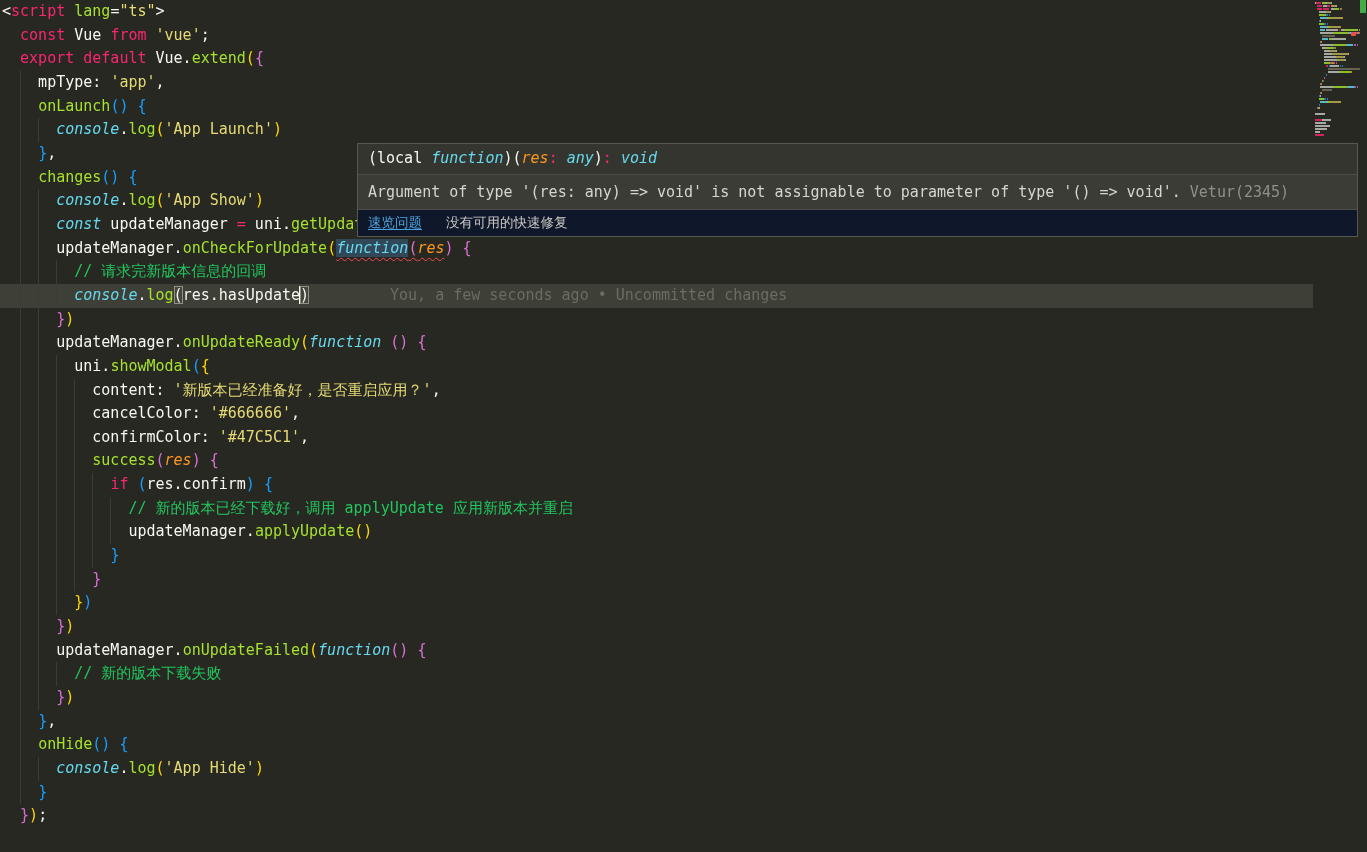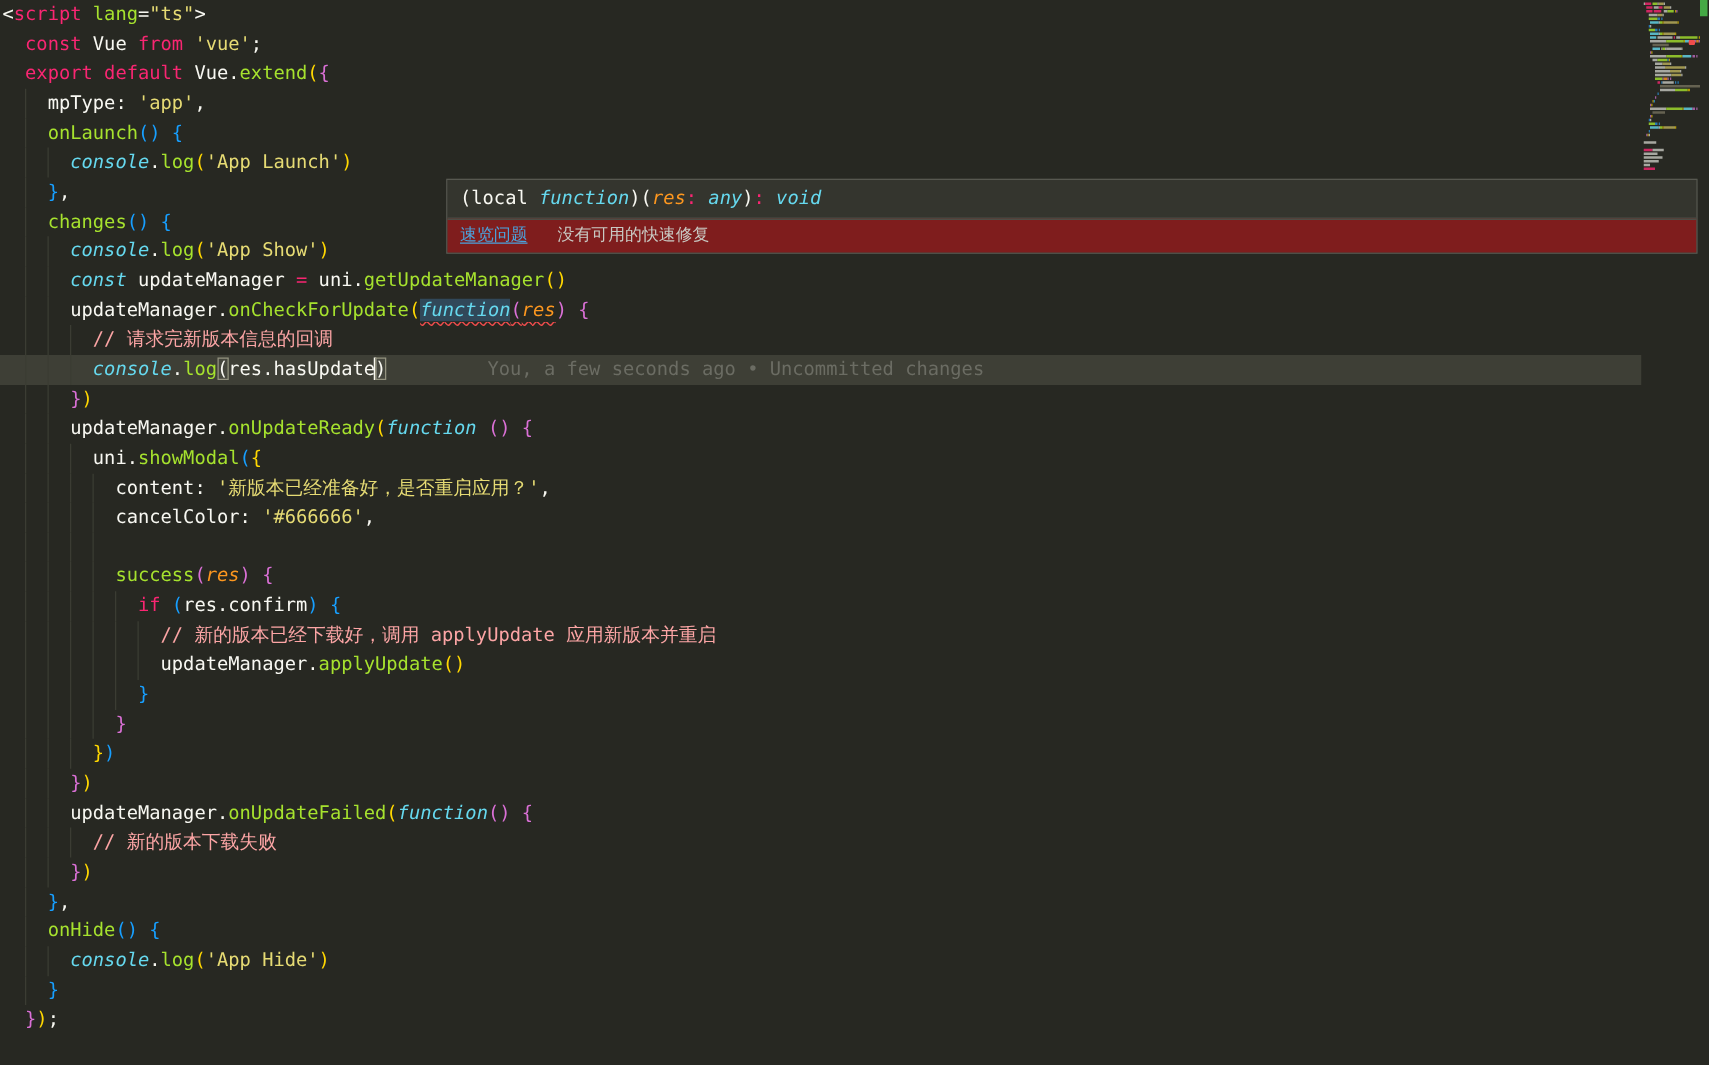--- a/index.html
+++ b/index.html
@@ -14,21 +14,21 @@
     position:relative;height:23.667px;line-height:23.667px;
     font-size:15px;white-space:pre;color:#f8f8f2;
   }
   .line.current{background:#3e3f36;width:1313px;}
   .lt{position:relative;z-index:1;padding-left:2px;display:inline-block;}
   .guide{position:absolute;top:0;bottom:0;width:1px;background:#3b3c33;z-index:0;}
   
   .w{color:#f8f8f2}
   .k{color:#f92672}
   .s{color:#e6db74}
-  .c{color:#fca5a5}
+  .c{color:#22c55e}
   .g{color:#a6e22e}
   .ci{color:#66d9ef;font-style:italic}
   .o{color:#fd971f;font-style:italic}
   .b1{color:#ffd700}
   .b2{color:#da70d6}
   .b3{color:#179fff}
   .sq{text-decoration-line:underline;text-decoration-style:wavy;text-decoration-color:#f14c4c;text-decoration-thickness:1px;text-underline-offset:4px;}
   .hl{background:rgba(58,98,134,.55);}
   .box{outline:1px solid #93927f;outline-offset:-1px;background:rgba(255,255,255,.04);}
   .cursor{display:inline-block;width:2px;height:18px;background:#f8f8f0;vertical-align:-4px;margin:0 -1px;}
@@ -36,21 +36,21 @@
   
   .tooltip{
     position:absolute;left:357px;top:143px;width:1001px;box-sizing:border-box;
     background:#3b3c36;border:1px solid #575850;z-index:10;
   }
   .tt-sig{height:30px;line-height:29px;background:#34352e;border-bottom:1px solid #4c4d46;
     padding:0 10px;font-size:15px;white-space:pre;}
   .tt-msg{height:34px;line-height:34px;background:#3b3c36;padding:0 10px;font-size:15px;
     color:#d6d6d0;white-space:pre;}
   .tt-src{color:#8f9089;}
-  .tt-status{height:26px;line-height:25px;background:#7f1d1d;border-top:1px solid #4c4d46;
+  .tt-status{height:26px;line-height:25px;background:#0f172a;border-top:1px solid #4c4d46;
     padding:0 10px;font-family:"DejaVu Sans","Liberation Sans",sans-serif;font-size:13.5px;}
   .tt-link{color:#4ba3dd;text-decoration:underline;text-underline-offset:2px;cursor:pointer;}
   .tt-gray{color:#c9c9c3;margin-left:24px;}
   
   .minimap{position:absolute;left:1313px;top:0;width:54px;height:852px;}
   .mm-row{position:absolute;height:2px;}
   .mm-row b{position:absolute;top:0;height:2px;opacity:.8;}
   .ruler-green{position:absolute;left:47px;top:0;width:6px;height:13px;background:#45a945;}
   .mm-err{position:absolute;left:38px;top:32px;width:5px;height:4px;background:#f14c4c;border-radius:1px;}
 </style>
@@ -70,21 +70,21 @@
       <div class="line"><i class="guide" style="left: 20.06px;"></i><i class="guide" style="left: 38.12px;"></i><span class="lt"><span class="w">      </span><span class="ci">console</span><span class="w">.</span><span class="g">log</span><span class="b1">(</span><span class="s">'App Show'</span><span class="b1">)</span></span></div>
       <div class="line"><i class="guide" style="left: 20.06px;"></i><i class="guide" style="left: 38.12px;"></i><span class="lt"><span class="w">      </span><span class="ci">const</span><span class="w"> updateManager </span><span class="k">=</span><span class="w"> uni.</span><span class="g">getUpdateManager</span><span class="b1">()</span></span></div>
       <div class="line"><i class="guide" style="left: 20.06px;"></i><i class="guide" style="left: 38.12px;"></i><span class="lt"><span class="w">      updateManager.</span><span class="g">onCheckForUpdate</span><span class="b1">(</span><span class="ci sq hl">function</span><span class="b2 sq">(</span><span class="o sq">res</span><span class="b2">)</span><span class="w"> </span><span class="b2">{</span></span></div>
       <div class="line"><i class="guide" style="left: 20.06px;"></i><i class="guide" style="left: 38.12px;"></i><i class="guide" style="left: 56.18px;"></i><span class="lt"><span class="c">        // 请求完新版本信息的回调</span></span></div>
       <div class="line current"><i class="guide" style="left: 20.06px;"></i><i class="guide" style="left: 38.12px;"></i><i class="guide" style="left: 56.18px;"></i><span class="lt"><span class="w">        </span><span class="ci">console</span><span class="w">.</span><span class="g">log</span><span class="w box">(</span><span class="w">res.hasUpdate</span><b class="cursor"></b><span class="w box">)</span></span><span class="gitlens">You, a few seconds ago • Uncommitted changes</span></div>
       <div class="line"><i class="guide" style="left: 20.06px;"></i><i class="guide" style="left: 38.12px;"></i><span class="lt"><span class="w">      </span><span class="b2">}</span><span class="b1">)</span></span></div>
       <div class="line"><i class="guide" style="left: 20.06px;"></i><i class="guide" style="left: 38.12px;"></i><span class="lt"><span class="w">      updateManager.</span><span class="g">onUpdateReady</span><span class="b1">(</span><span class="ci">function</span><span class="w"> </span><span class="b2">()</span><span class="w"> </span><span class="b2">{</span></span></div>
       <div class="line"><i class="guide" style="left: 20.06px;"></i><i class="guide" style="left: 38.12px;"></i><i class="guide" style="left: 56.18px;"></i><span class="lt"><span class="w">        uni.</span><span class="g">showModal</span><span class="b3">(</span><span class="b1">{</span></span></div>
       <div class="line"><i class="guide" style="left: 20.06px;"></i><i class="guide" style="left: 38.12px;"></i><i class="guide" style="left: 56.18px;"></i><i class="guide" style="left: 74.24px;"></i><span class="lt"><span class="w">          content: </span><span class="s">'新版本已经准备好，是否重启应用？'</span><span class="w">,</span></span></div>
       <div class="line"><i class="guide" style="left: 20.06px;"></i><i class="guide" style="left: 38.12px;"></i><i class="guide" style="left: 56.18px;"></i><i class="guide" style="left: 74.24px;"></i><span class="lt"><span class="w">          cancelColor: </span><span class="s">'#666666'</span><span class="w">,</span></span></div>
-      <div class="line"><i class="guide" style="left: 20.06px;"></i><i class="guide" style="left: 38.12px;"></i><i class="guide" style="left: 56.18px;"></i><i class="guide" style="left: 74.24px;"></i></div>
+      <div class="line"><i class="guide" style="left: 20.06px;"></i><i class="guide" style="left: 38.12px;"></i><i class="guide" style="left: 56.18px;"></i><i class="guide" style="left: 74.24px;"></i><span class="lt"><span class="w">          confirmColor: </span><span class="s">'#47C5C1'</span><span class="w">,</span></span></div>
       <div class="line"><i class="guide" style="left: 20.06px;"></i><i class="guide" style="left: 38.12px;"></i><i class="guide" style="left: 56.18px;"></i><i class="guide" style="left: 74.24px;"></i><span class="lt"><span class="w">          </span><span class="g">success</span><span class="b2">(</span><span class="o">res</span><span class="b2">)</span><span class="w"> </span><span class="b2">{</span></span></div>
       <div class="line"><i class="guide" style="left: 20.06px;"></i><i class="guide" style="left: 38.12px;"></i><i class="guide" style="left: 56.18px;"></i><i class="guide" style="left: 74.24px;"></i><i class="guide" style="left: 92.3px;"></i><span class="lt"><span class="w">            </span><span class="k">if</span><span class="w"> </span><span class="b3">(</span><span class="w">res.confirm</span><span class="b3">)</span><span class="w"> </span><span class="b3">{</span></span></div>
       <div class="line"><i class="guide" style="left: 20.06px;"></i><i class="guide" style="left: 38.12px;"></i><i class="guide" style="left: 56.18px;"></i><i class="guide" style="left: 74.24px;"></i><i class="guide" style="left: 92.3px;"></i><i class="guide" style="left: 110.36px;"></i><span class="lt"><span class="c">              // 新的版本已经下载好，调用 applyUpdate 应用新版本并重启</span></span></div>
       <div class="line"><i class="guide" style="left: 20.06px;"></i><i class="guide" style="left: 38.12px;"></i><i class="guide" style="left: 56.18px;"></i><i class="guide" style="left: 74.24px;"></i><i class="guide" style="left: 92.3px;"></i><i class="guide" style="left: 110.36px;"></i><span class="lt"><span class="w">              updateManager.</span><span class="g">applyUpdate</span><span class="b1">()</span></span></div>
       <div class="line"><i class="guide" style="left: 20.06px;"></i><i class="guide" style="left: 38.12px;"></i><i class="guide" style="left: 56.18px;"></i><i class="guide" style="left: 74.24px;"></i><i class="guide" style="left: 92.3px;"></i><span class="lt"><span class="w">            </span><span class="b3">}</span></span></div>
       <div class="line"><i class="guide" style="left: 20.06px;"></i><i class="guide" style="left: 38.12px;"></i><i class="guide" style="left: 56.18px;"></i><i class="guide" style="left: 74.24px;"></i><span class="lt"><span class="w">          </span><span class="b2">}</span></span></div>
       <div class="line"><i class="guide" style="left: 20.06px;"></i><i class="guide" style="left: 38.12px;"></i><i class="guide" style="left: 56.18px;"></i><span class="lt"><span class="w">        </span><span class="b1">}</span><span class="b3">)</span></span></div>
       <div class="line"><i class="guide" style="left: 20.06px;"></i><i class="guide" style="left: 38.12px;"></i><span class="lt"><span class="w">      </span><span class="b2">}</span><span class="b1">)</span></span></div>
       <div class="line"><i class="guide" style="left: 20.06px;"></i><i class="guide" style="left: 38.12px;"></i><span class="lt"><span class="w">      updateManager.</span><span class="g">onUpdateFailed</span><span class="b1">(</span><span class="ci">function</span><span class="b2">()</span><span class="w"> </span><span class="b2">{</span></span></div>
       <div class="line"><i class="guide" style="left: 20.06px;"></i><i class="guide" style="left: 38.12px;"></i><i class="guide" style="left: 56.18px;"></i><span class="lt"><span class="c">        // 新的版本下载失败</span></span></div>
@@ -323,14 +323,15 @@
       <div class="mm-row" style="top: 134px; left: 2px;">
         <b style="left: 0px; width: 9px; background: rgb(249, 38, 114);"></b>
       </div>
     </div>
   <div class="ruler-green"></div>
   <div class="mm-err"></div>
 </div>
 
 <div class="tooltip">
   <div class="tt-sig"><span class="w">(local </span><span class="ci">function</span><span class="w">)(</span><span class="o">res</span><span class="k">: </span><span class="ci">any</span><span class="w">)</span><span class="k">: </span><span class="ci">void</span></div>
+  <div class="tt-msg"><span>Argument of type '(res: any) =&gt; void' is not assignable to parameter of type '() =&gt; void'. </span><span class="tt-src">Vetur(2345)</span></div>
   <div class="tt-status"><span class="tt-link">速览问题</span><span class="tt-gray">没有可用的快速修复</span></div>
 </div>
 
 </body></html>

